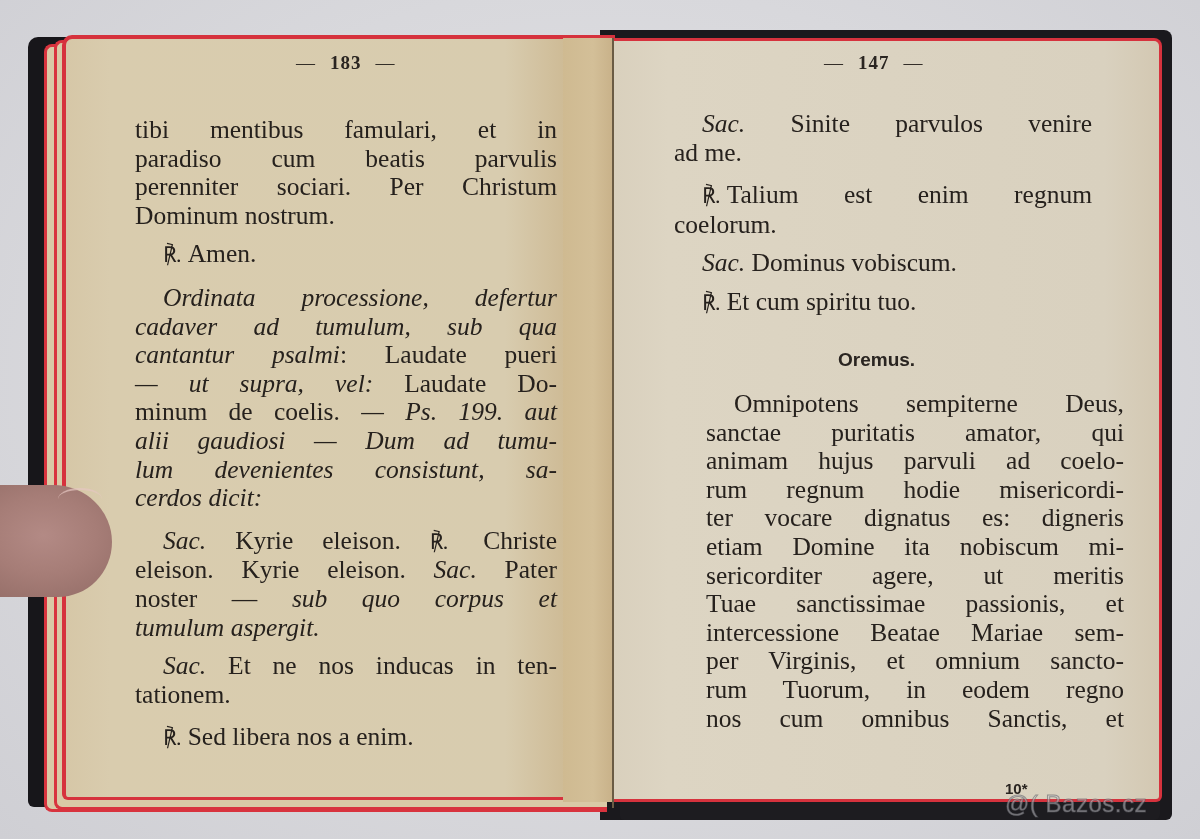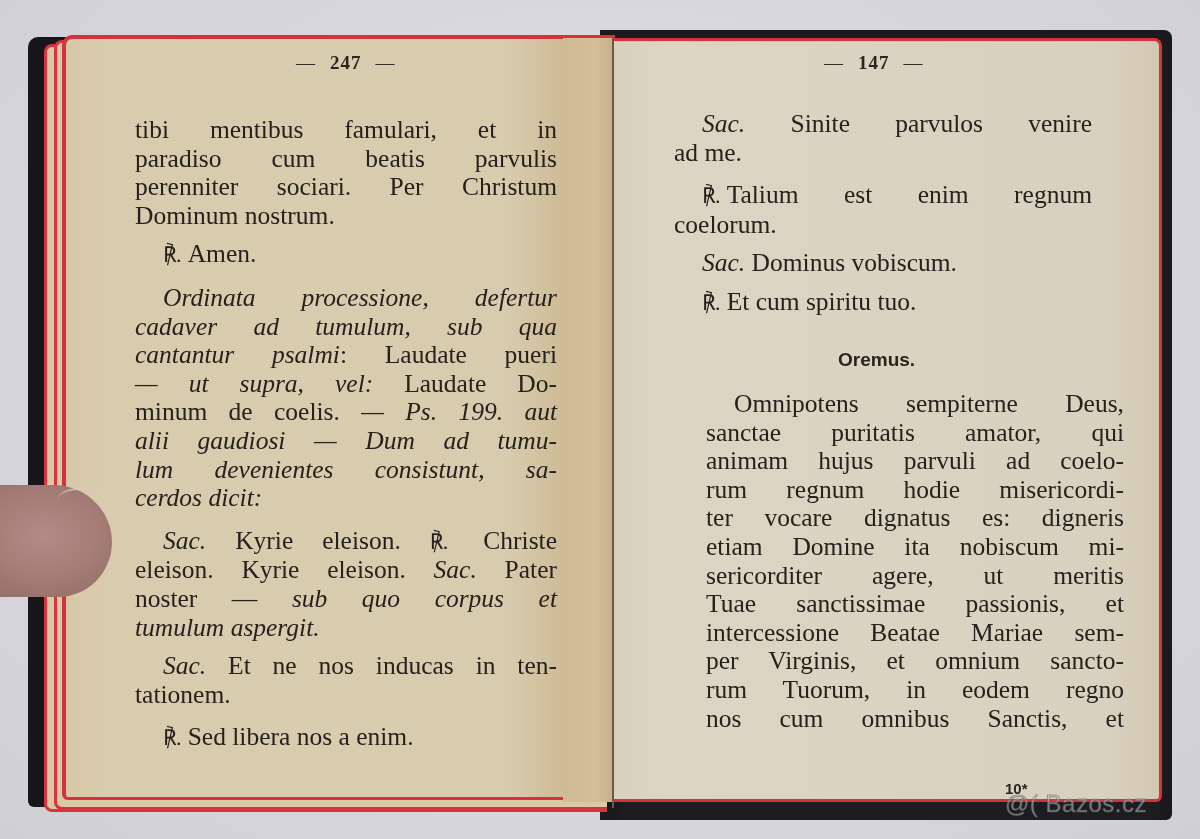--- a/index.html
+++ b/index.html
@@ -103,21 +103,21 @@
 <div class="cover-right"></div>
 <div class="cover-bottom-right"></div>
 <div class="cover-left"></div>
 <div class="page-edge edge1"></div>
 <div class="page-edge edge2"></div>
 
 <div class="page-left"></div>
 <div class="gutter-strip"></div>
 
 <div class="page-number" style="left:282px; top:52px;">
-  <span class="dash">—</span><span>247</span><span class="dash">—</span>
+  <span class="dash">—</span><span>183</span><span class="dash">—</span>
 </div>
 
 <div class="text-block" style="left:135px; top:116px; width:422px;">
   <div>
     <span class="line">tibi mentibus famulari, et in</span>
     <span class="line">paradiso cum beatis parvulis</span>
     <span class="line">perenniter sociari. Per Christum</span>
     <span class="line last">Dominum nostrum.</span>
   </div>
   <div class="gap"></div>

